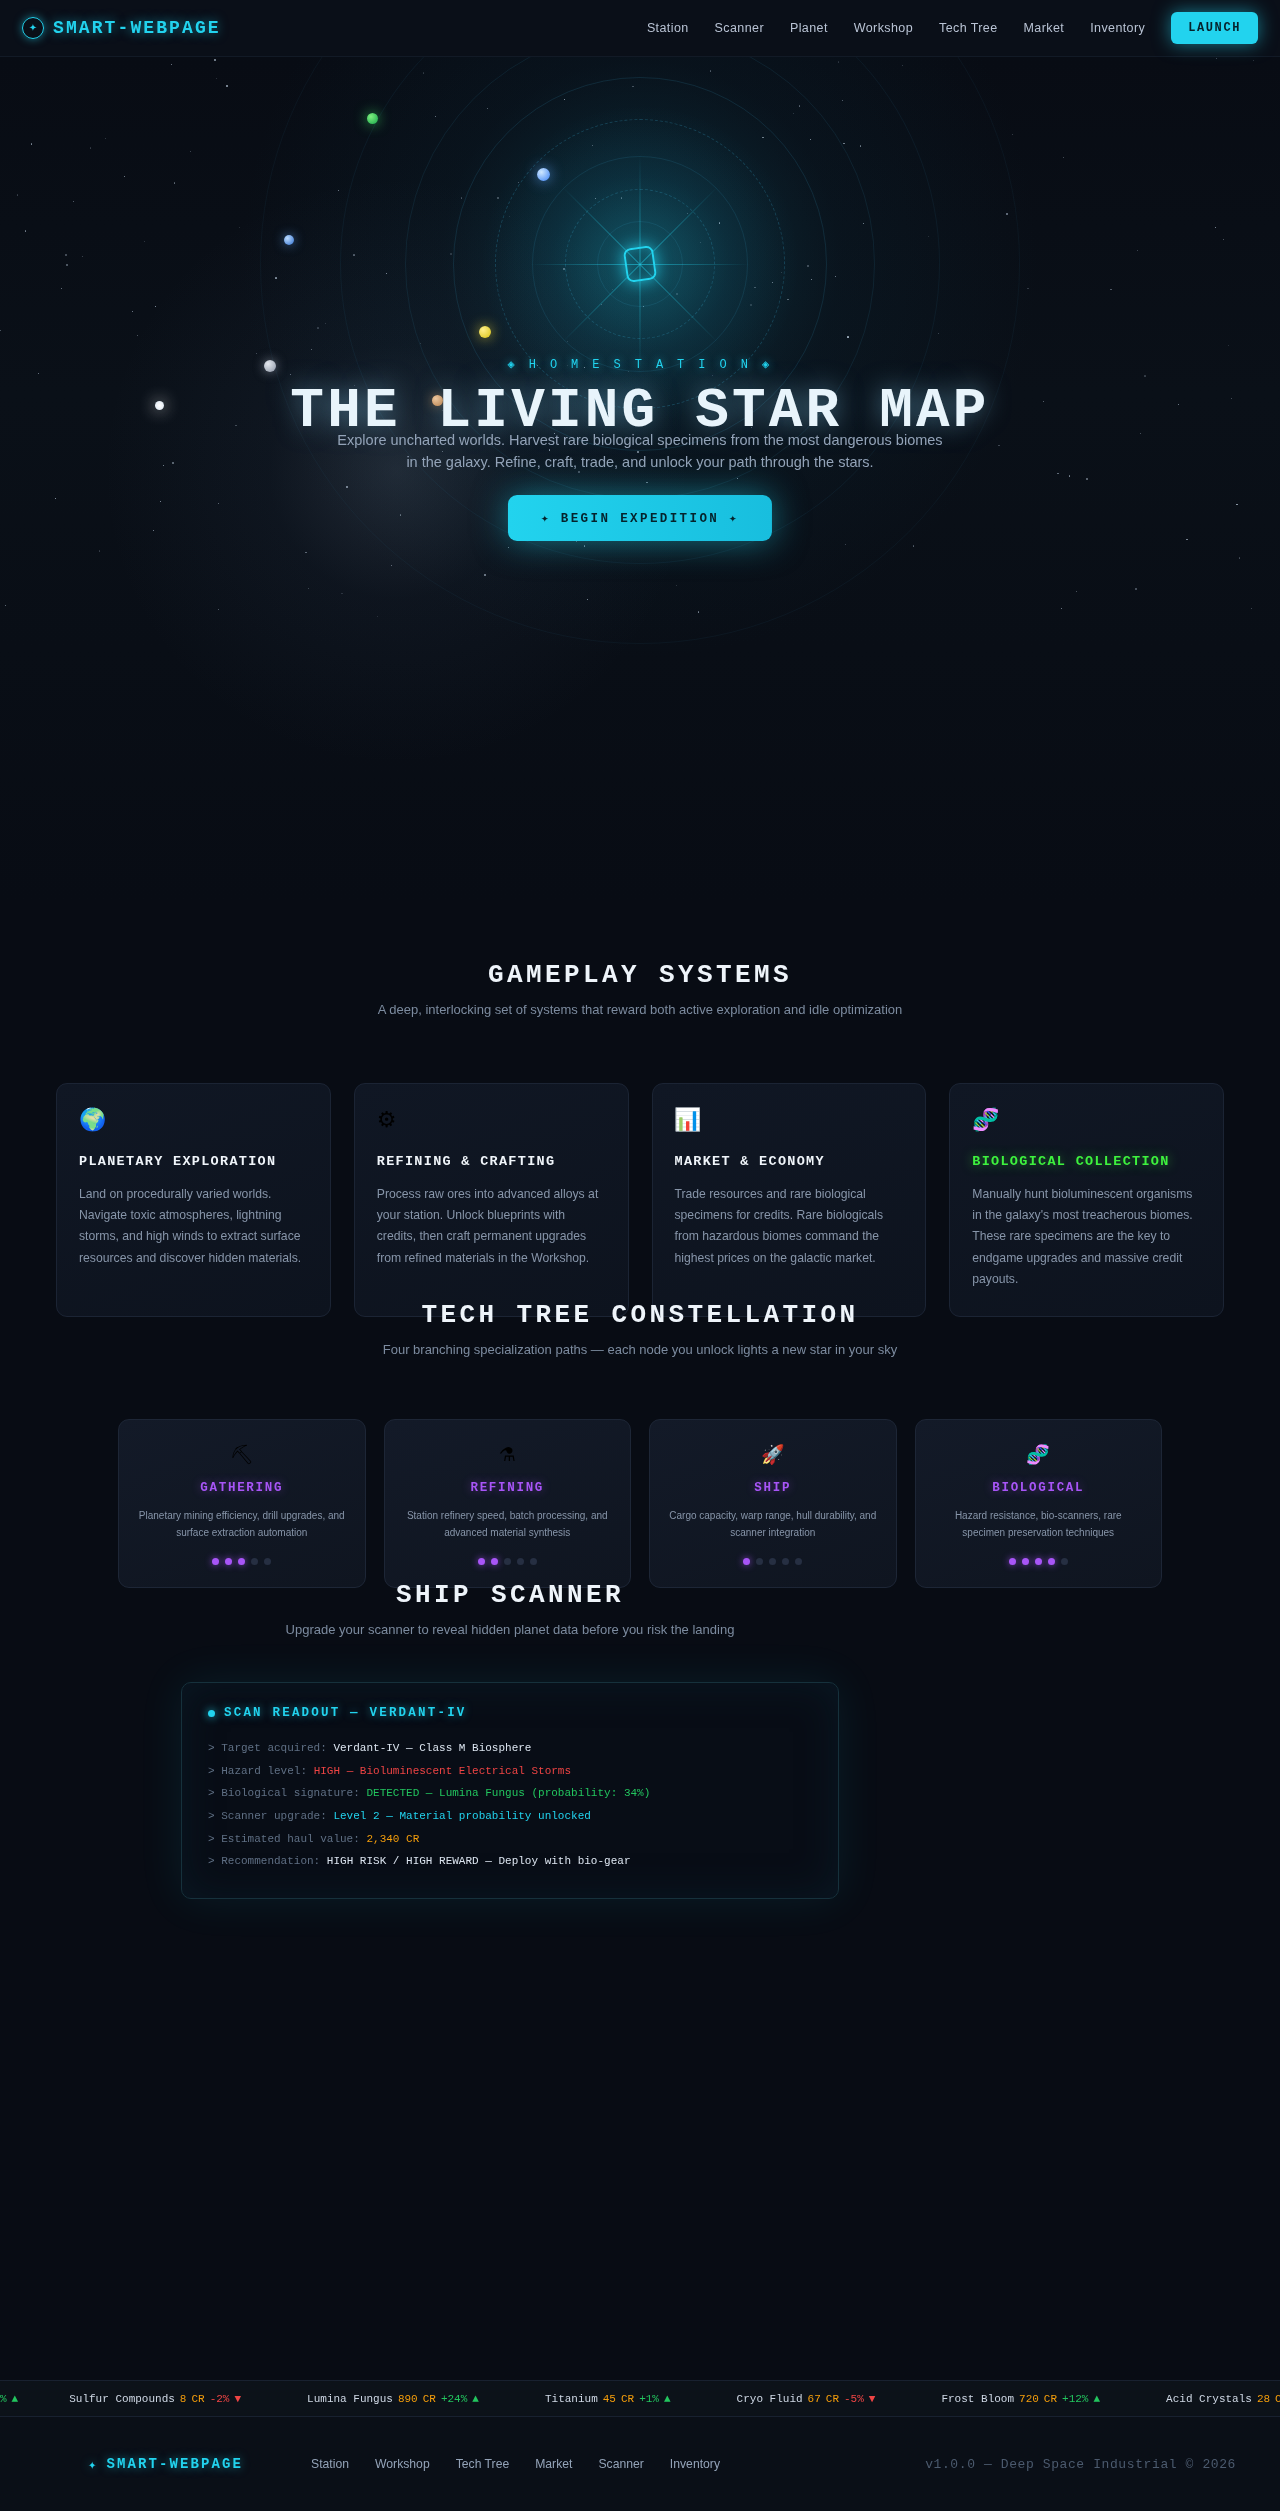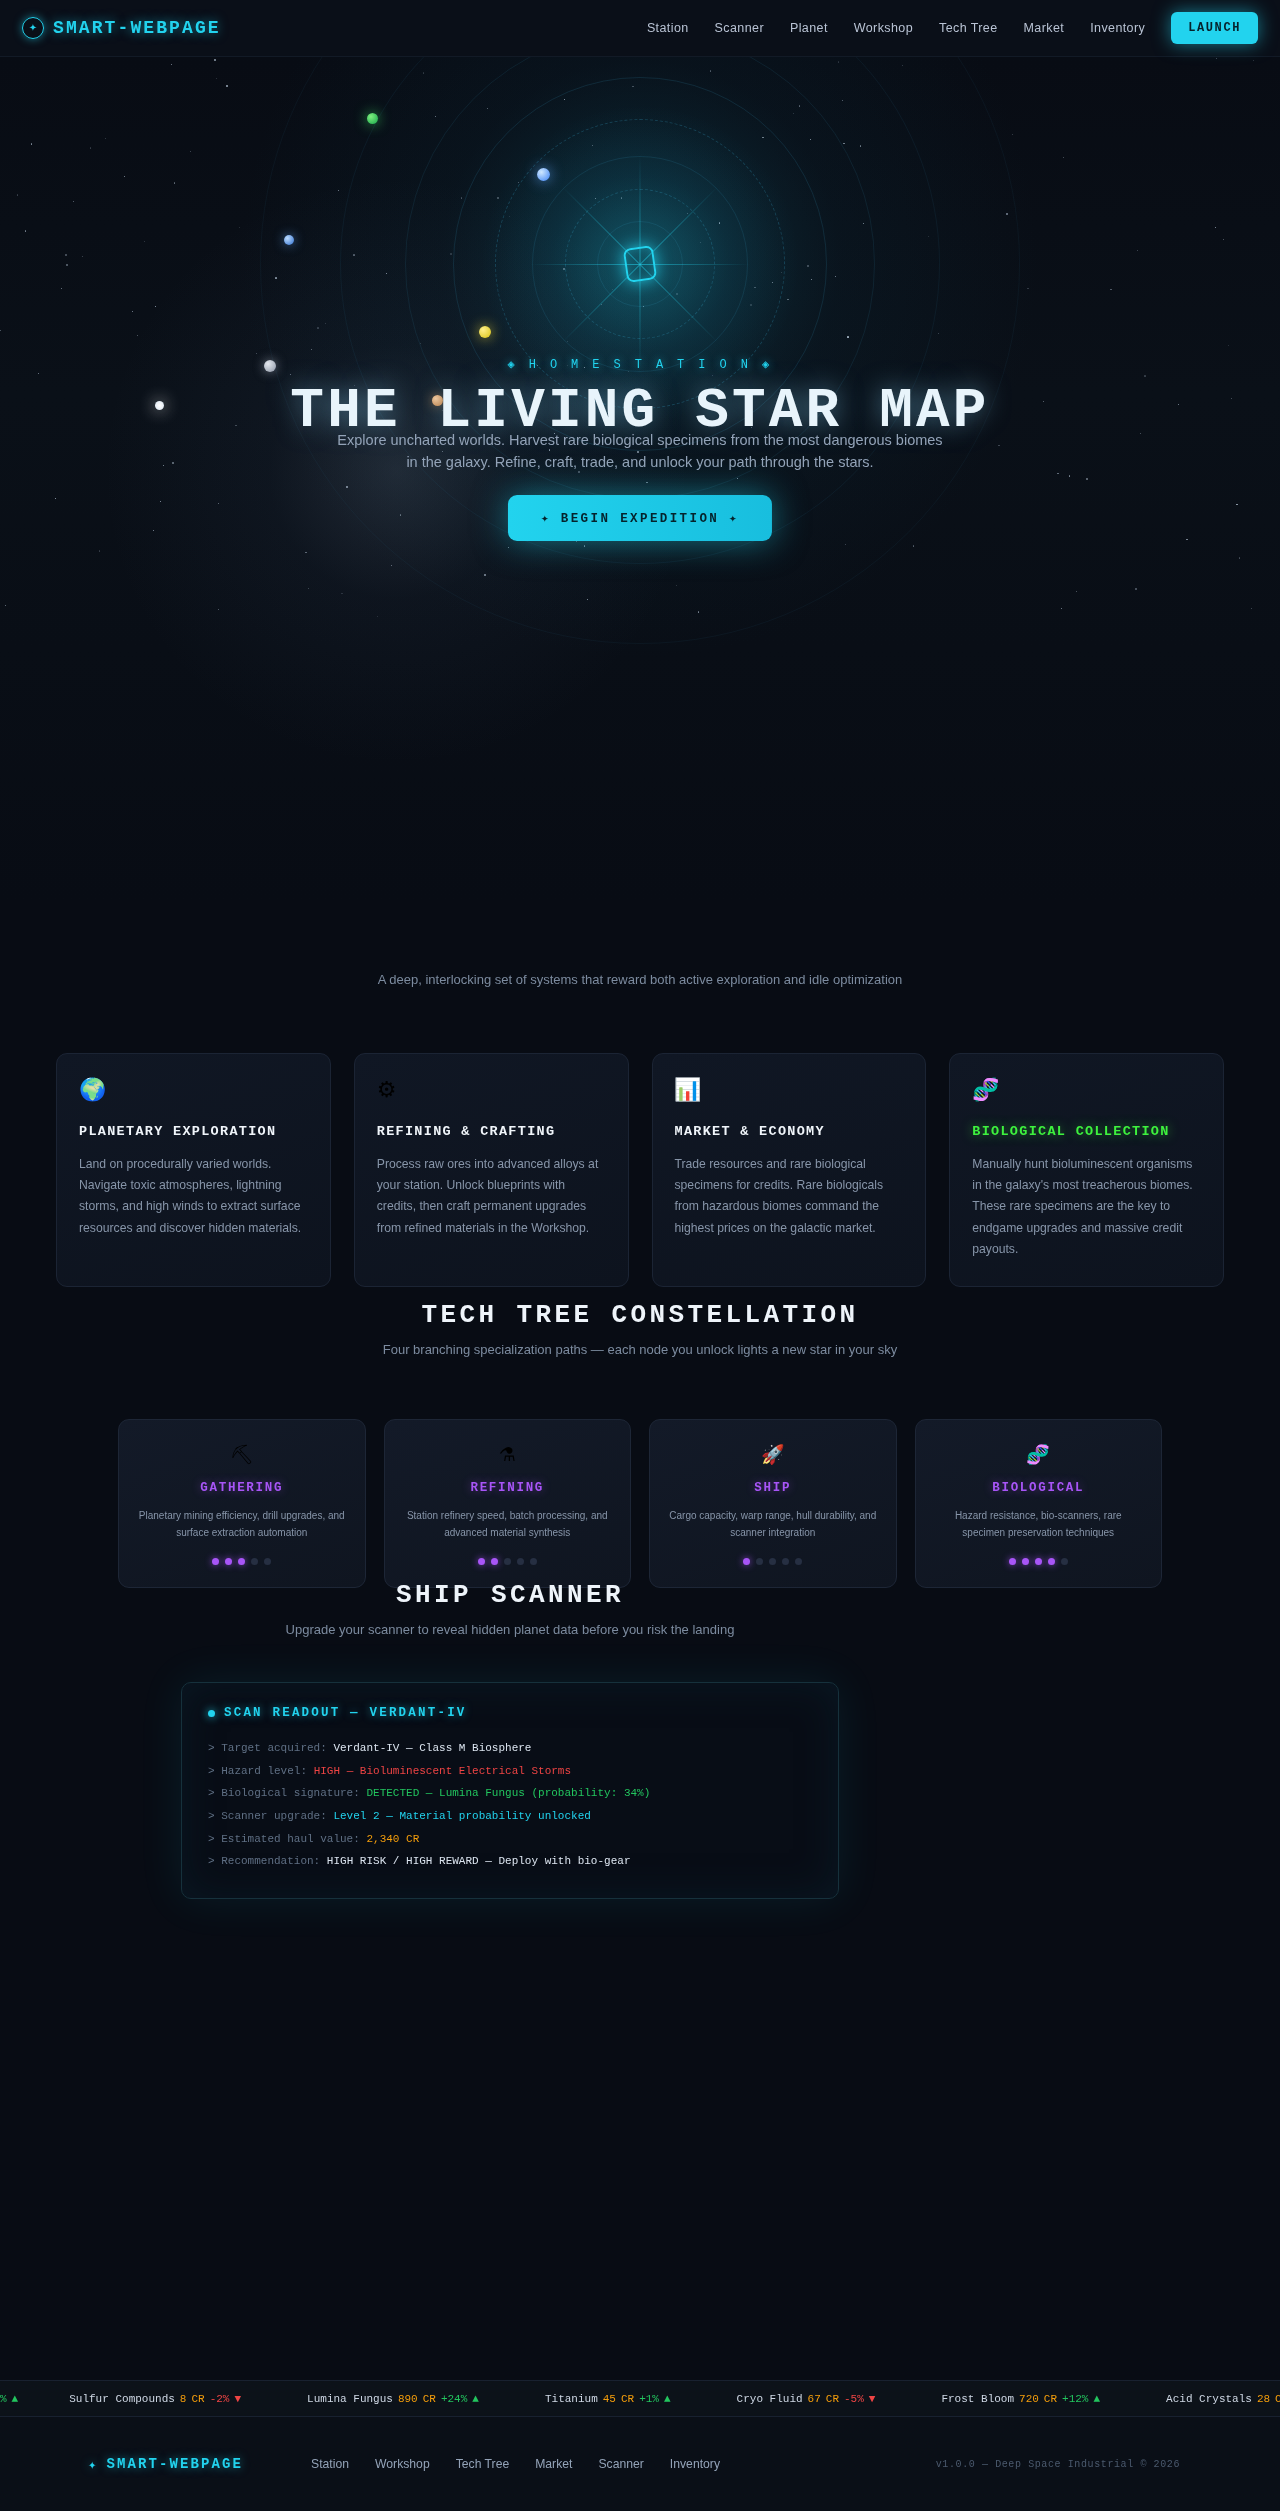--- a/index.html
+++ b/index.html
@@ -199,22 +199,22 @@
   }
   .f-brand {
     margin-left:88px; color:#22d3ee; font-family:"Liberation Mono", monospace;
     font-size:14px; font-weight:700; letter-spacing:2.1px;
     display:flex; align-items:center; gap:8px;
     text-shadow:0 0 10px rgba(34,211,238,.55);
   }
   .f-links { margin-left:68px; display:flex; gap:26px; }
   .f-link { color:#93a3b8; font-size:12.2px; cursor:pointer; }
   .f-copy {
-    margin-left:auto; margin-right:100px; color:#4b5a6e;
-    font-family:"Liberation Mono", monospace; font-size:10px; letter-spacing:.6px;
+    margin-left:auto; margin-right:44px; color:#4b5a6e;
+    font-family:"Liberation Mono", monospace; font-size:13px; letter-spacing:.6px;
   }
 </style>
 </head>
 <body>
 
 <div class="nav">
   <div class="brand">
     <div class="brand-mark"></div>
     <div class="brand-text">SMART-WEBPAGE</div>
   </div>
@@ -414,20 +414,21 @@
   <div class="planet" style="left:432px;top:338px;width:11px;height:11px;background:radial-gradient(circle at 34% 32%,#f5c89a,#c07a3c);box-shadow:0 0 11px rgba(220,150,80,.6);"></div>
   <div class="planet" style="left:155px;top:344px;width:9px;height:9px;background:radial-gradient(circle,#ffffff,#d8e4f0);box-shadow:0 0 16px rgba(255,255,255,.9);"></div>
 
   <div class="home-label">◈  H O M E   S T A T I O N  ◈</div>
   <div class="hero-title">THE LIVING STAR MAP</div>
   <div class="hero-sub">Explore uncharted worlds. Harvest rare biological specimens from the most dangerous biomes in the galaxy. Refine, craft, trade, and unlock your path through the stars.</div>
   <div class="cta">✦ BEGIN EXPEDITION ✦</div>
 </div>
 
 <div class="sec-systems">
+  <div class="section-title">GAMEPLAY SYSTEMS</div>
   <div class="section-sub">A deep, interlocking set of systems that reward both active exploration and idle optimization</div>
   <div class="cards">
     <div class="card">
       <div class="card-icon">🌍</div>
       <div class="card-title">PLANETARY EXPLORATION</div>
       <div class="card-desc">Land on procedurally varied worlds. Navigate toxic atmospheres, lightning storms, and high winds to extract surface resources and discover hidden materials.</div>
     </div>
     <div class="card">
       <div class="card-icon">⚙</div>
       <div class="card-title">REFINING &amp; CRAFTING</div>

